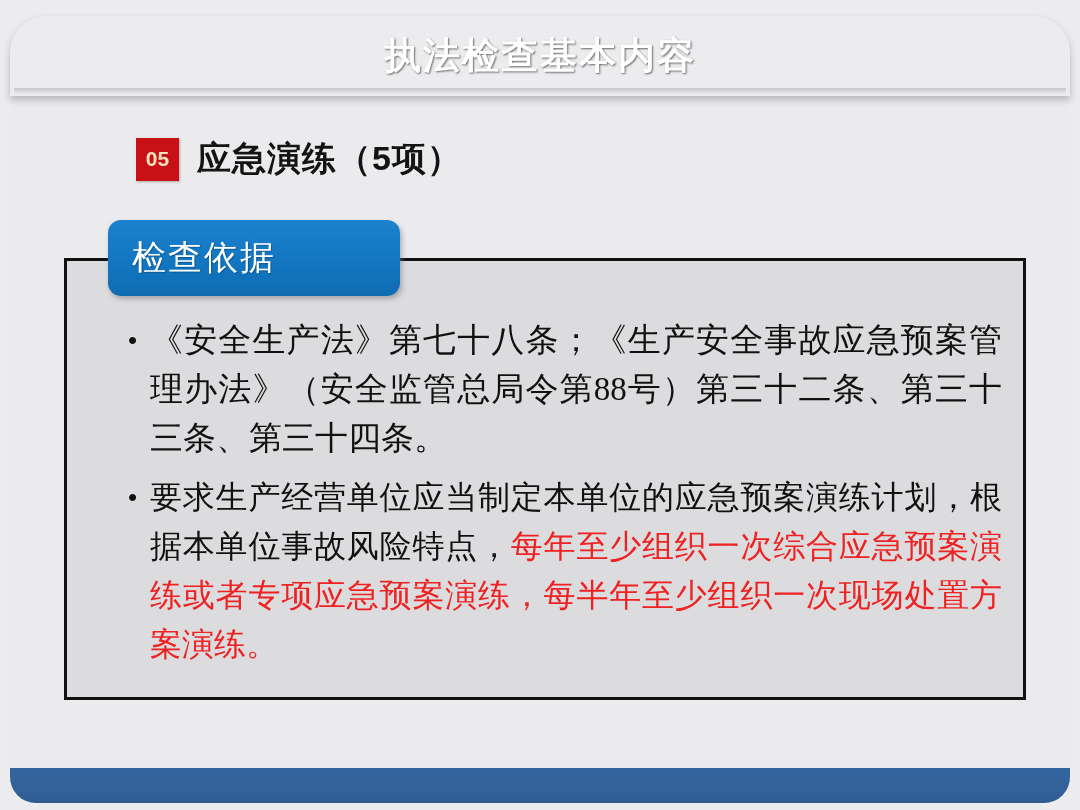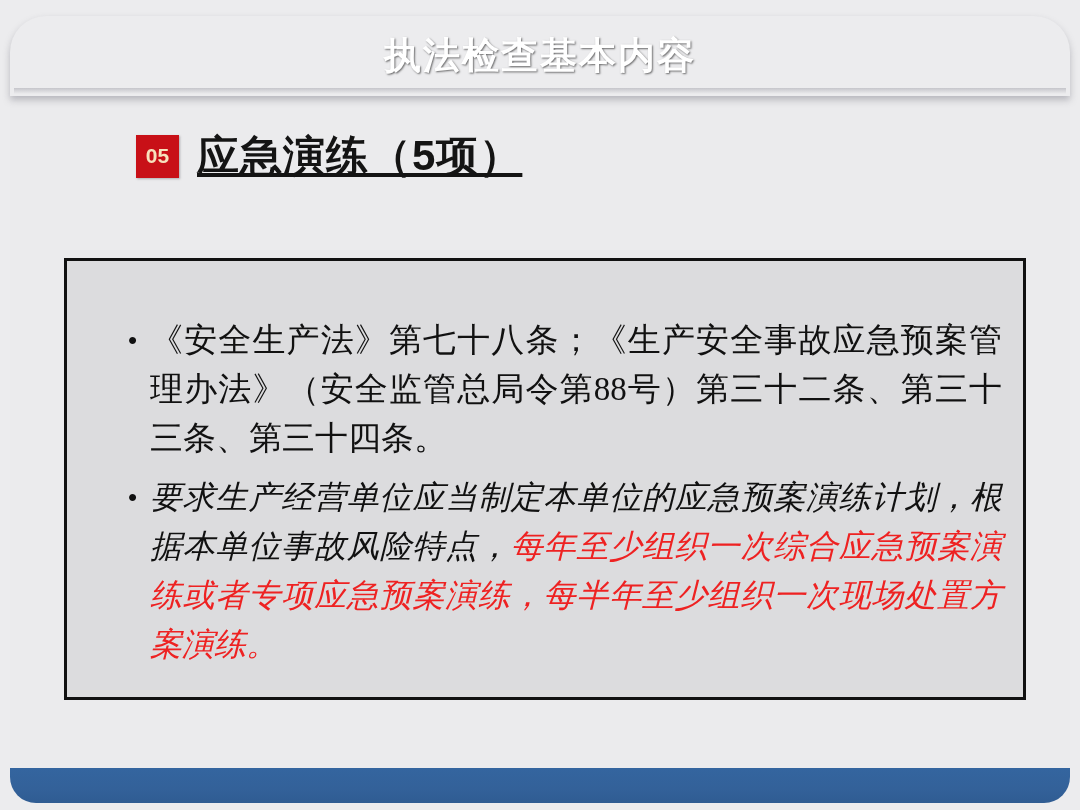--- a/index.html
+++ b/index.html
@@ -71,44 +71,43 @@
     top: 88px;
     width: 1052px;
     height: 6px;
     background: linear-gradient(to bottom, rgba(150,150,160,0.45), rgba(255,255,255,0));
   }
 
   
   .section-head {
     position: absolute;
     left: 136px;
-    top: 128px;
+    top: 136px;
     display: flex;
     align-items: center;
   }
   .badge-num {
     width: 43px;
     height: 43px;
     background: #c81017;
     color: #f7e2bd;
     font-size: 21px;
     font-weight: bold;
     display: flex;
     align-items: center;
     justify-content: center;
     box-shadow: 1px 1px 2px rgba(110,110,115,0.5);
   }
   .section-title {
     margin-left: 18px;
-    font-size: 42px;
+    font-size: 34px;
     font-weight: bold;
     color: #141414;
     white-space: nowrap;
     letter-spacing: 1px;
-    text-decoration: underline;
   }
 
   
   .content-box {
     position: absolute;
     left: 64px;
     top: 258px;
     width: 962px;
     height: 442px;
     border: 3px solid #111111;
@@ -166,21 +165,20 @@
     font-size: 33px;
     line-height: 49px;
     color: #111111;
     font-family: Liberation Serif, serif;
     letter-spacing: 0px;
     text-align: justify;
   }
   .bullet-text.sans {
     font-family: "Liberation Sans", "DejaVu Sans", sans-serif;
     font-size: 32px;
-    font-style: italic;
   }
   .red {
     color: #ee2222;
   }
 
   
   .footer-bar {
     position: absolute;
     left: 10px;
     top: 768px;
@@ -203,20 +201,23 @@
   </div>
   <div class="banner-shadow-strip"></div>
 
   <div class="section-head">
     <div class="badge-num">05</div>
     <div class="section-title">应急演练（5项）</div>
   </div>
 
   <div class="content-box"></div>
 
+  <div class="blue-tab">
+    <div class="blue-tab-label">检查依据</div>
+  </div>
 
   <div class="bullet-list">
     <div class="bullet-item">
       <div class="bullet-dot">•</div>
       <div class="bullet-text">
         <span>《安全生产法》第七十八条；《生产安全事故应急预案管理办法》（安全监管总局令第88号）第三十二条、第三十三条、第三十四条。</span>
       </div>
     </div>
     <div class="bullet-item">
       <div class="bullet-dot">•</div>

